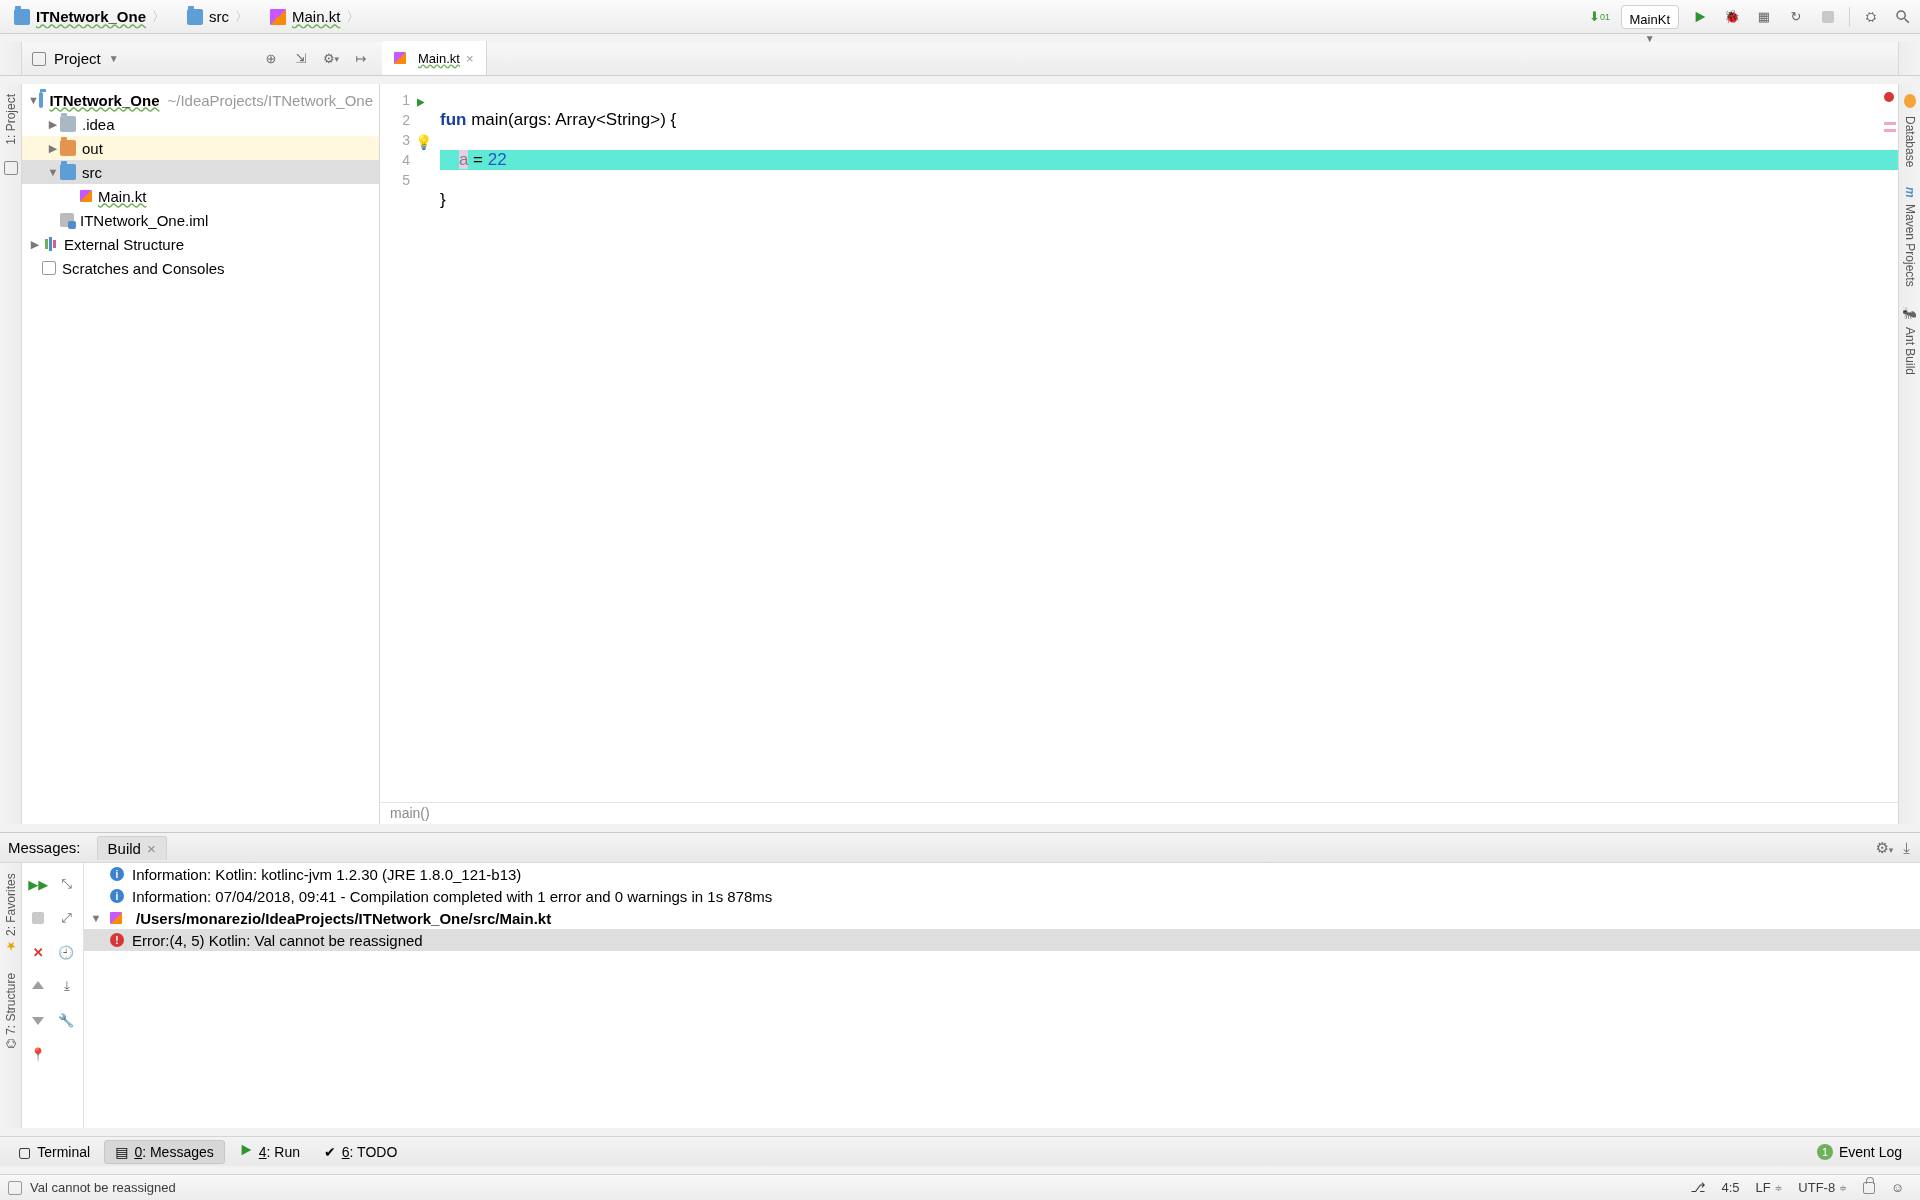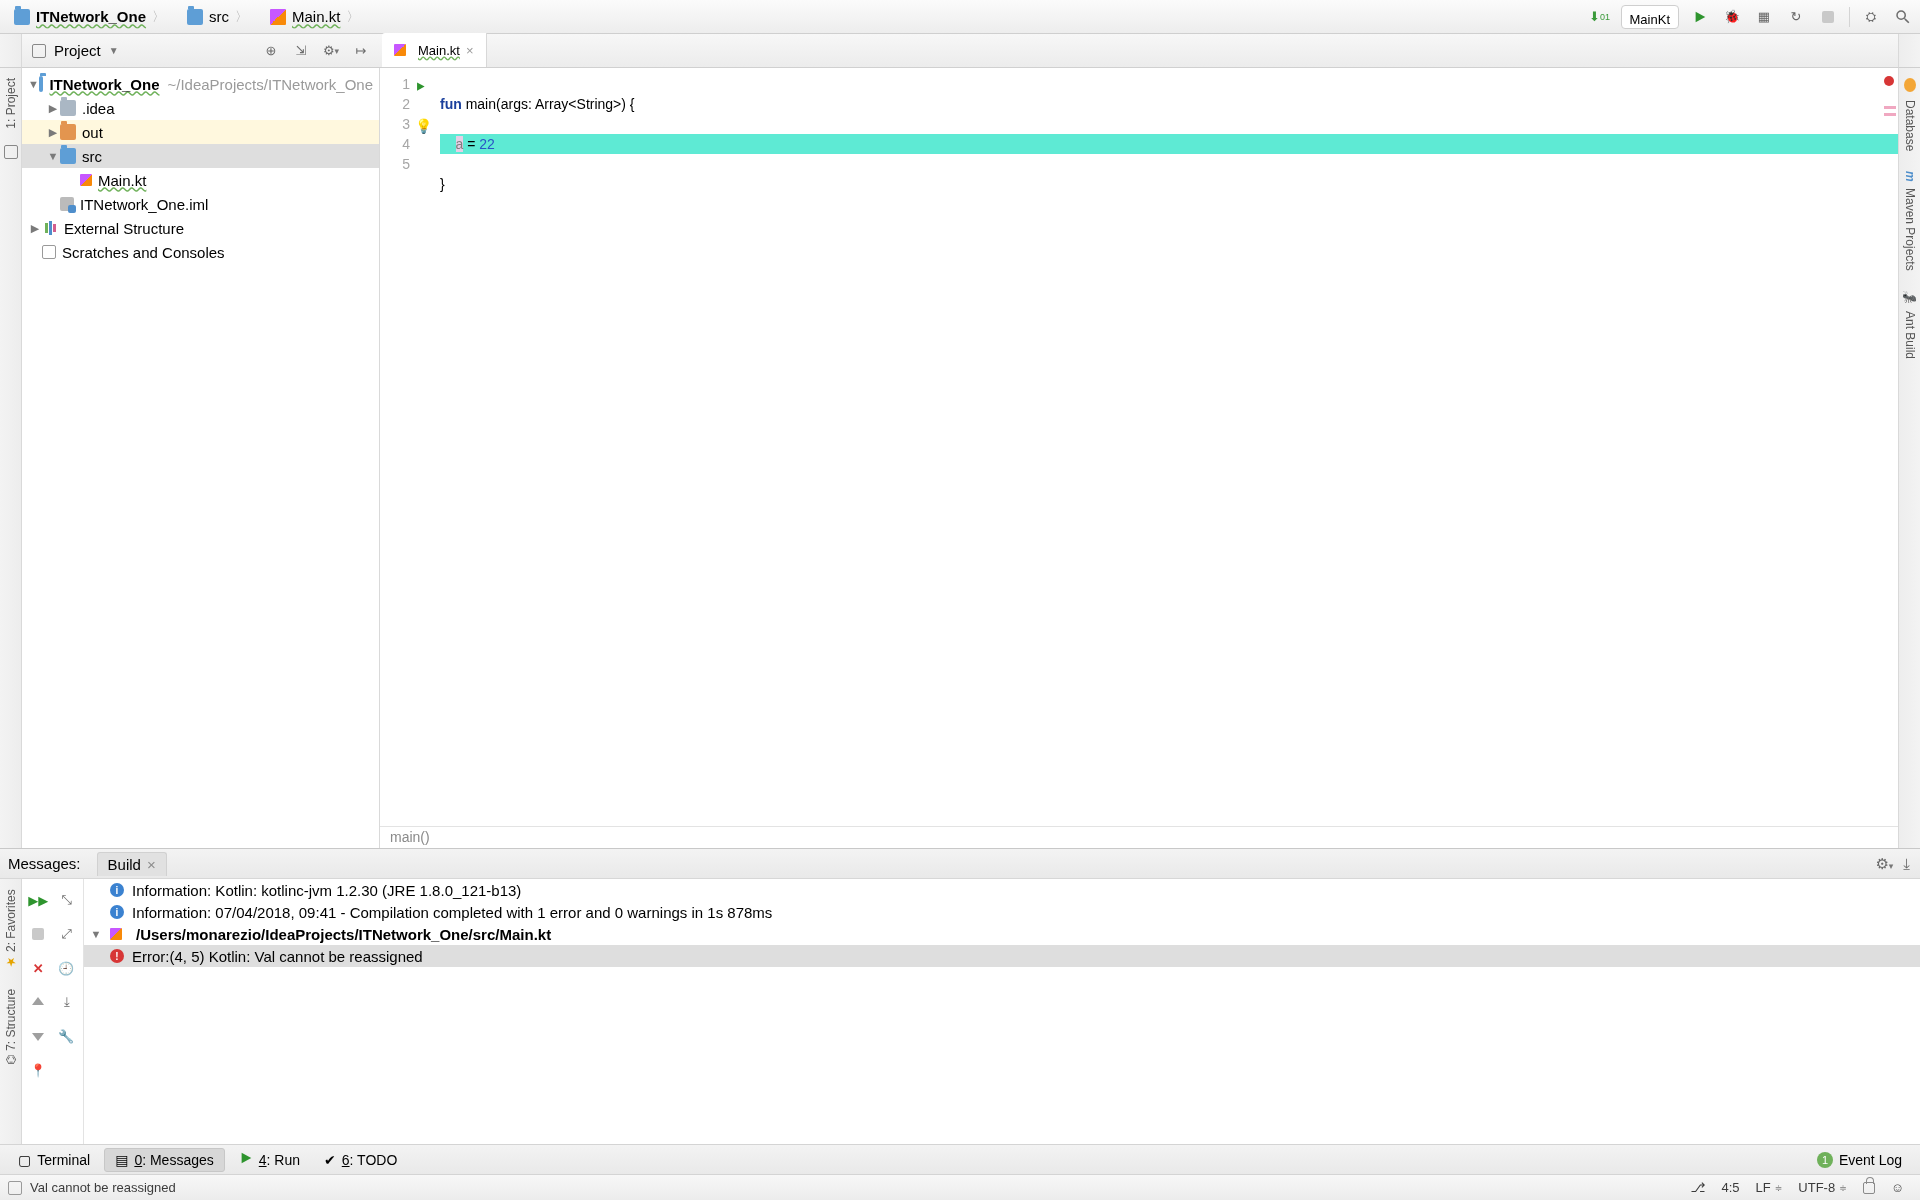--- a/index.html
+++ b/index.html
@@ -1,17 +1,17 @@
 <!DOCTYPE html>
 <html><head>
 <meta charset="utf-8">
 <style>
 * { margin: 0; padding: 0; box-sizing: border-box; font-family: "Helvetica Neue", Arial, sans-serif; }
 html, body { width: 1920px; height: 1200px; overflow: hidden; background: #f2f2f2; font-size: 13px; color: #000; }
-.root { display: flex; flex-direction: column; height: 100%; }
+.root { display: flex; flex-direction: column; height: 100%; gap: 8px; }
 
 
 .topbar { display: flex; align-items: center; height: 34px; background: linear-gradient(#fbfbfb,#ededed); border-bottom: 1px solid #cfcfcf; padding: 0 6px; }
 .crumbs { display: flex; align-items: center; gap: 0; }
 .crumb { display: flex; align-items: center; height: 28px; padding: 0 12px 0 8px; position: relative; cursor: default; }
 .crumb::after { content:""; position:absolute; right:-6px; top:4px; width:12px; height:20px; border-right:1px solid #d0d0d0; border-top:1px solid #d0d0d0; transform: rotate(30deg) skewY(25deg); display:none; }
 .crumb .chevron { color:#b0b0b0; padding:0 2px 0 6px; }
 .ic { width:16px; height:16px; display:inline-flex; align-items:center; justify-content:center; margin-right:6px; }
 .ic-folder { background:#aab7c4; border-radius:2px; position:relative; }
 .ic-folder::before { content:""; position:absolute; top:-3px; left:1px; width:6px; height:3px; background:#aab7c4; border-radius:1px 1px 0 0; }
@@ -77,21 +77,21 @@
 
 
 .editor-col { flex:1; display:flex; flex-direction:column; min-width:0; background:#fff;}
 .tabstrip { height:34px; background:linear-gradient(#f7f7f7,#ececec); border-bottom:1px solid #d0d0d0; display:flex; align-items:flex-end; padding-left:2px;}
 .editor-area { flex:1; display:flex; position:relative; min-height:0;}
 .egutter { width:54px; background:#fff; border-right:0; text-align:right; color:#a6a6a6; font-family:Menlo,Consolas,monospace; font-size:14px; padding:6px 6px 0 0; position:relative;}
 .egutter .ln { height:20px; line-height:20px; padding-right:18px; position:relative;}
 .egutter .ln .run-g { position:absolute; right:2px; top:3px; }
 .egutter .ln .run-g svg{width:11px;height:11px;fill:#2e942e;}
 .egutter .ln .bulb { position:absolute; right:-1px; top:2px; width:14px;height:14px; }
-.code { flex:1; font-family:Menlo,Consolas,monospace; font-size:14px; padding:6px 0 0 6px; line-height:20px; white-space:pre; overflow:hidden;}
+.code { flex:1; font-family:Menlo,Consolas,monospace; font-size:17px; padding:6px 0 0 6px; line-height:20px; white-space:pre; overflow:hidden;}
 .code .row{height:20px;}
 .code .hlrow{ background:#5eead4; }
 .k-kw{color:#1a3f9c;font-weight:600;}
 .k-id{color:#000;}
 .k-num{color:#2a56c6;}
 .k-pd{color:#808080;}
 .err-stripe{ position:absolute; right:4px; top:8px; width:10px; height:10px; background:#d73636; border-radius:50%; }
 .err-marks{ position:absolute; right:2px; top:38px; display:flex; flex-direction:column; gap:4px;}
 .err-marks div{ width:12px; height:3px; background:#f0a8c1;}
 .crumb-bar { height:22px; border-top:1px solid #e3e3e3; background:#fff; color:#8a8a8a; padding:2px 10px; font-size:14px;}

